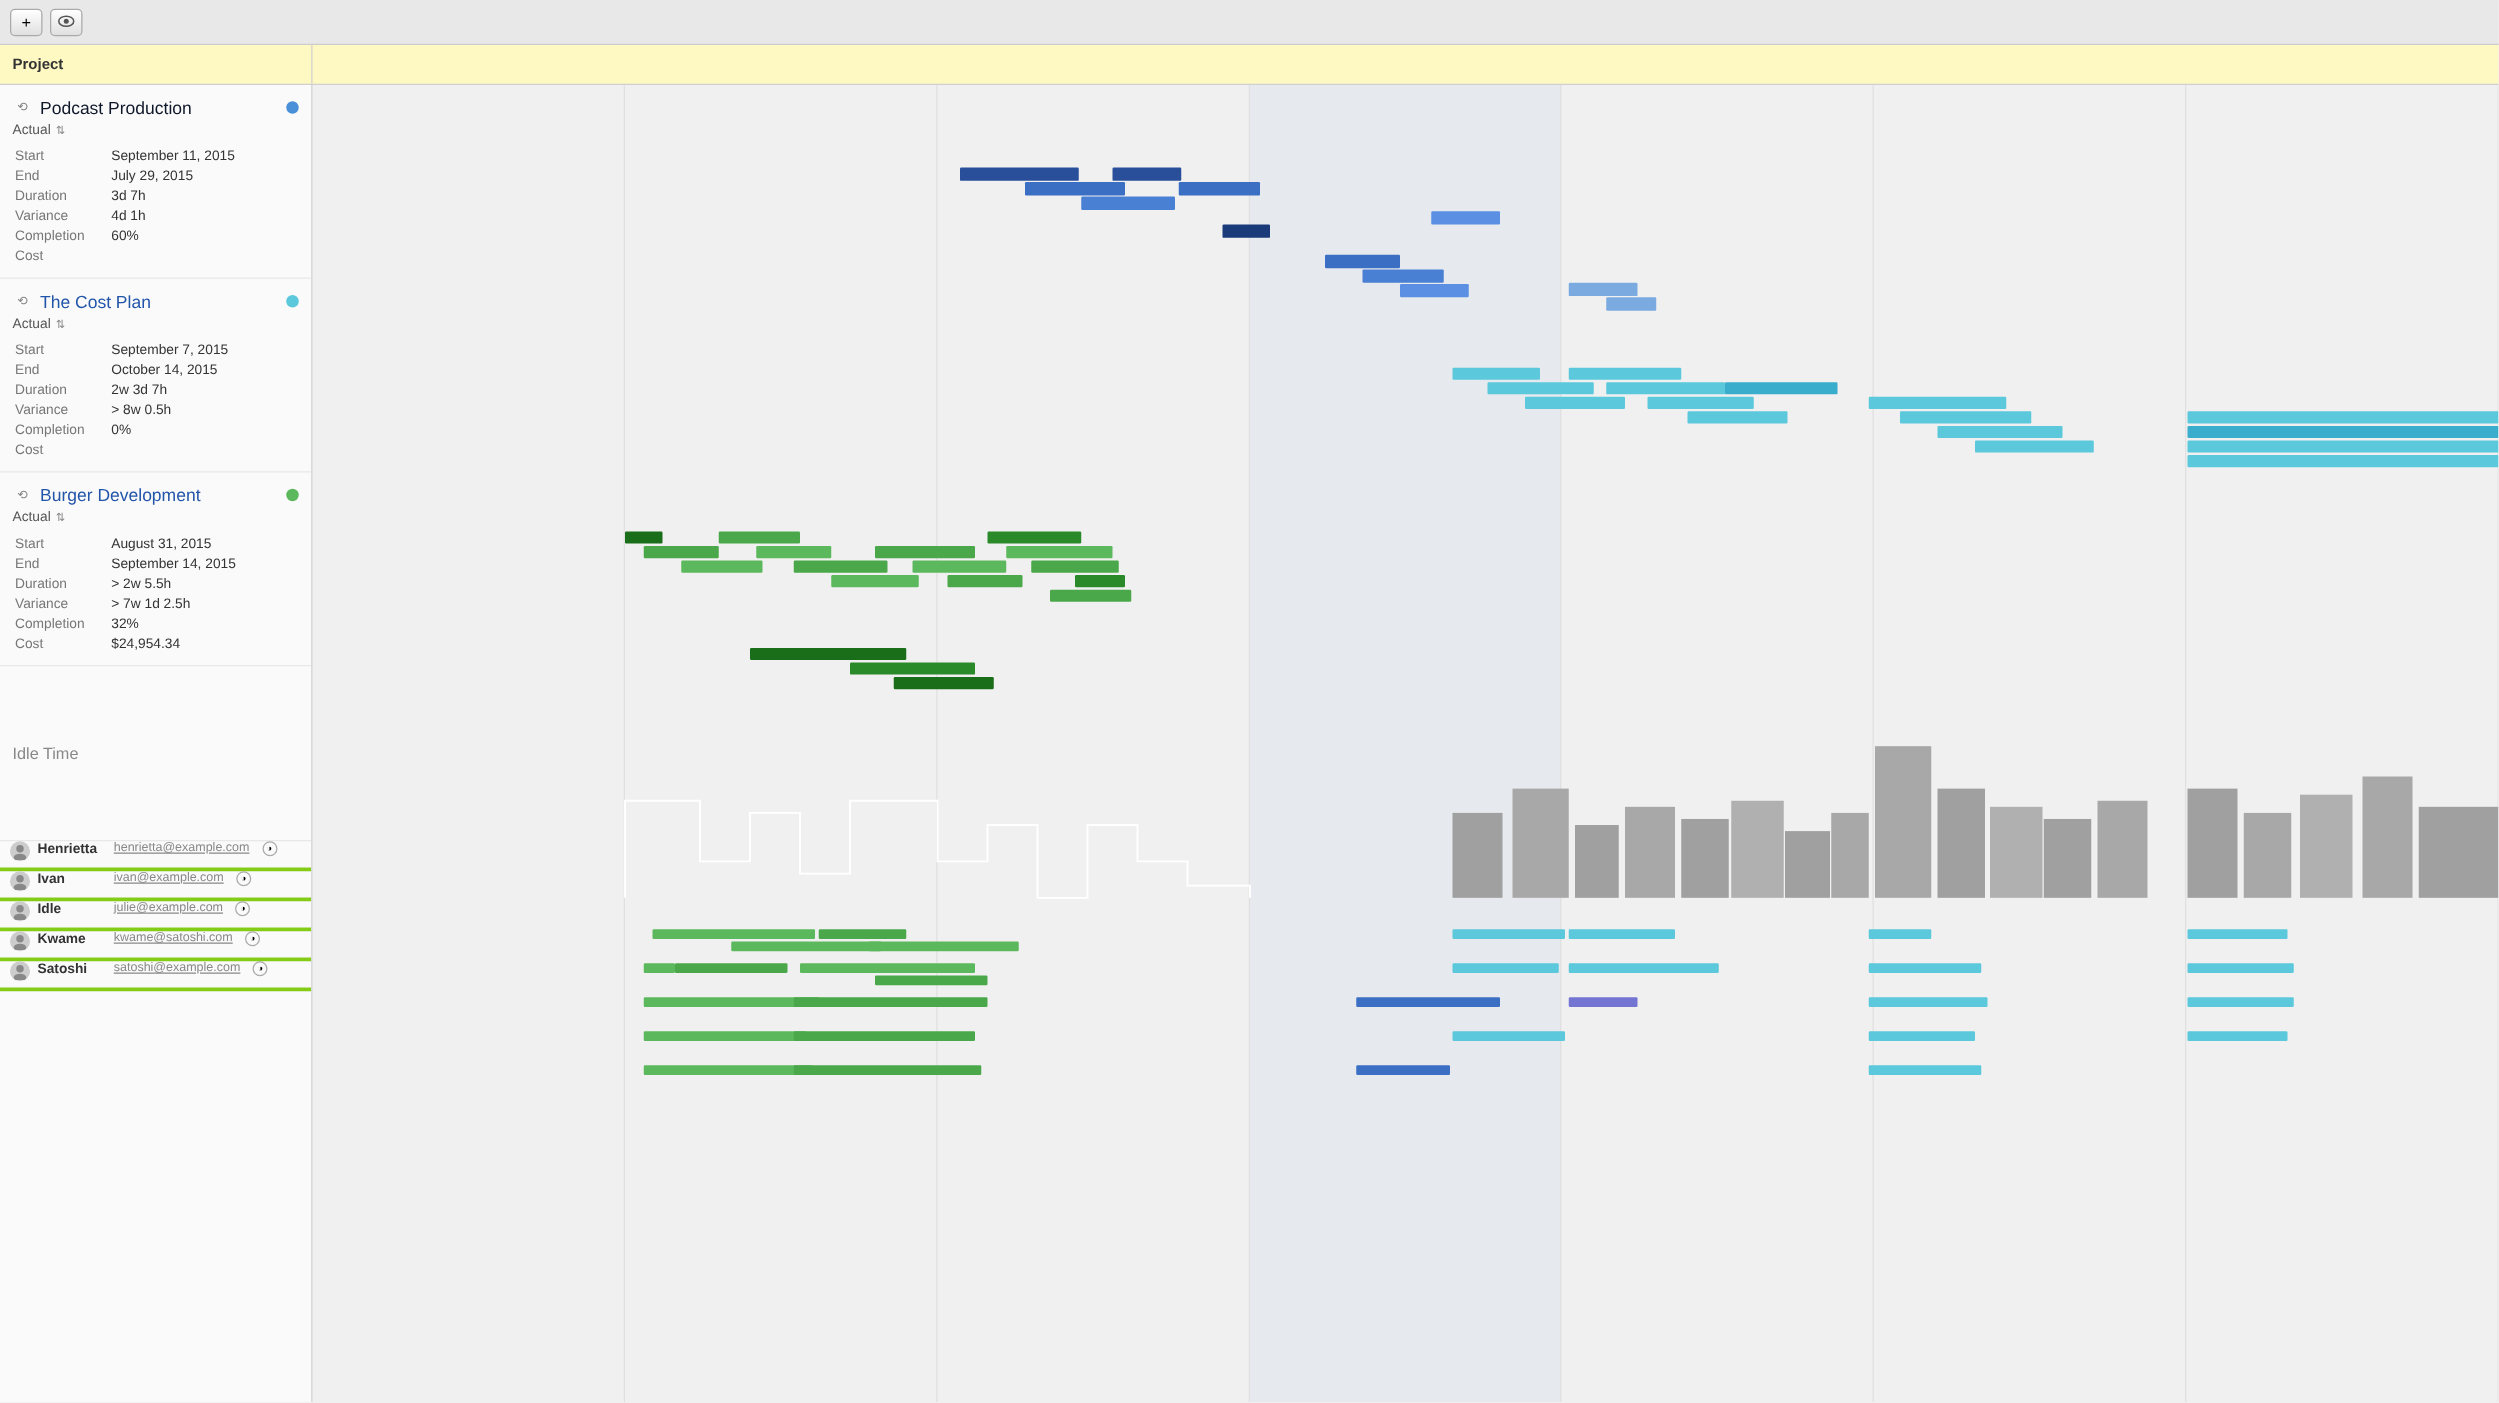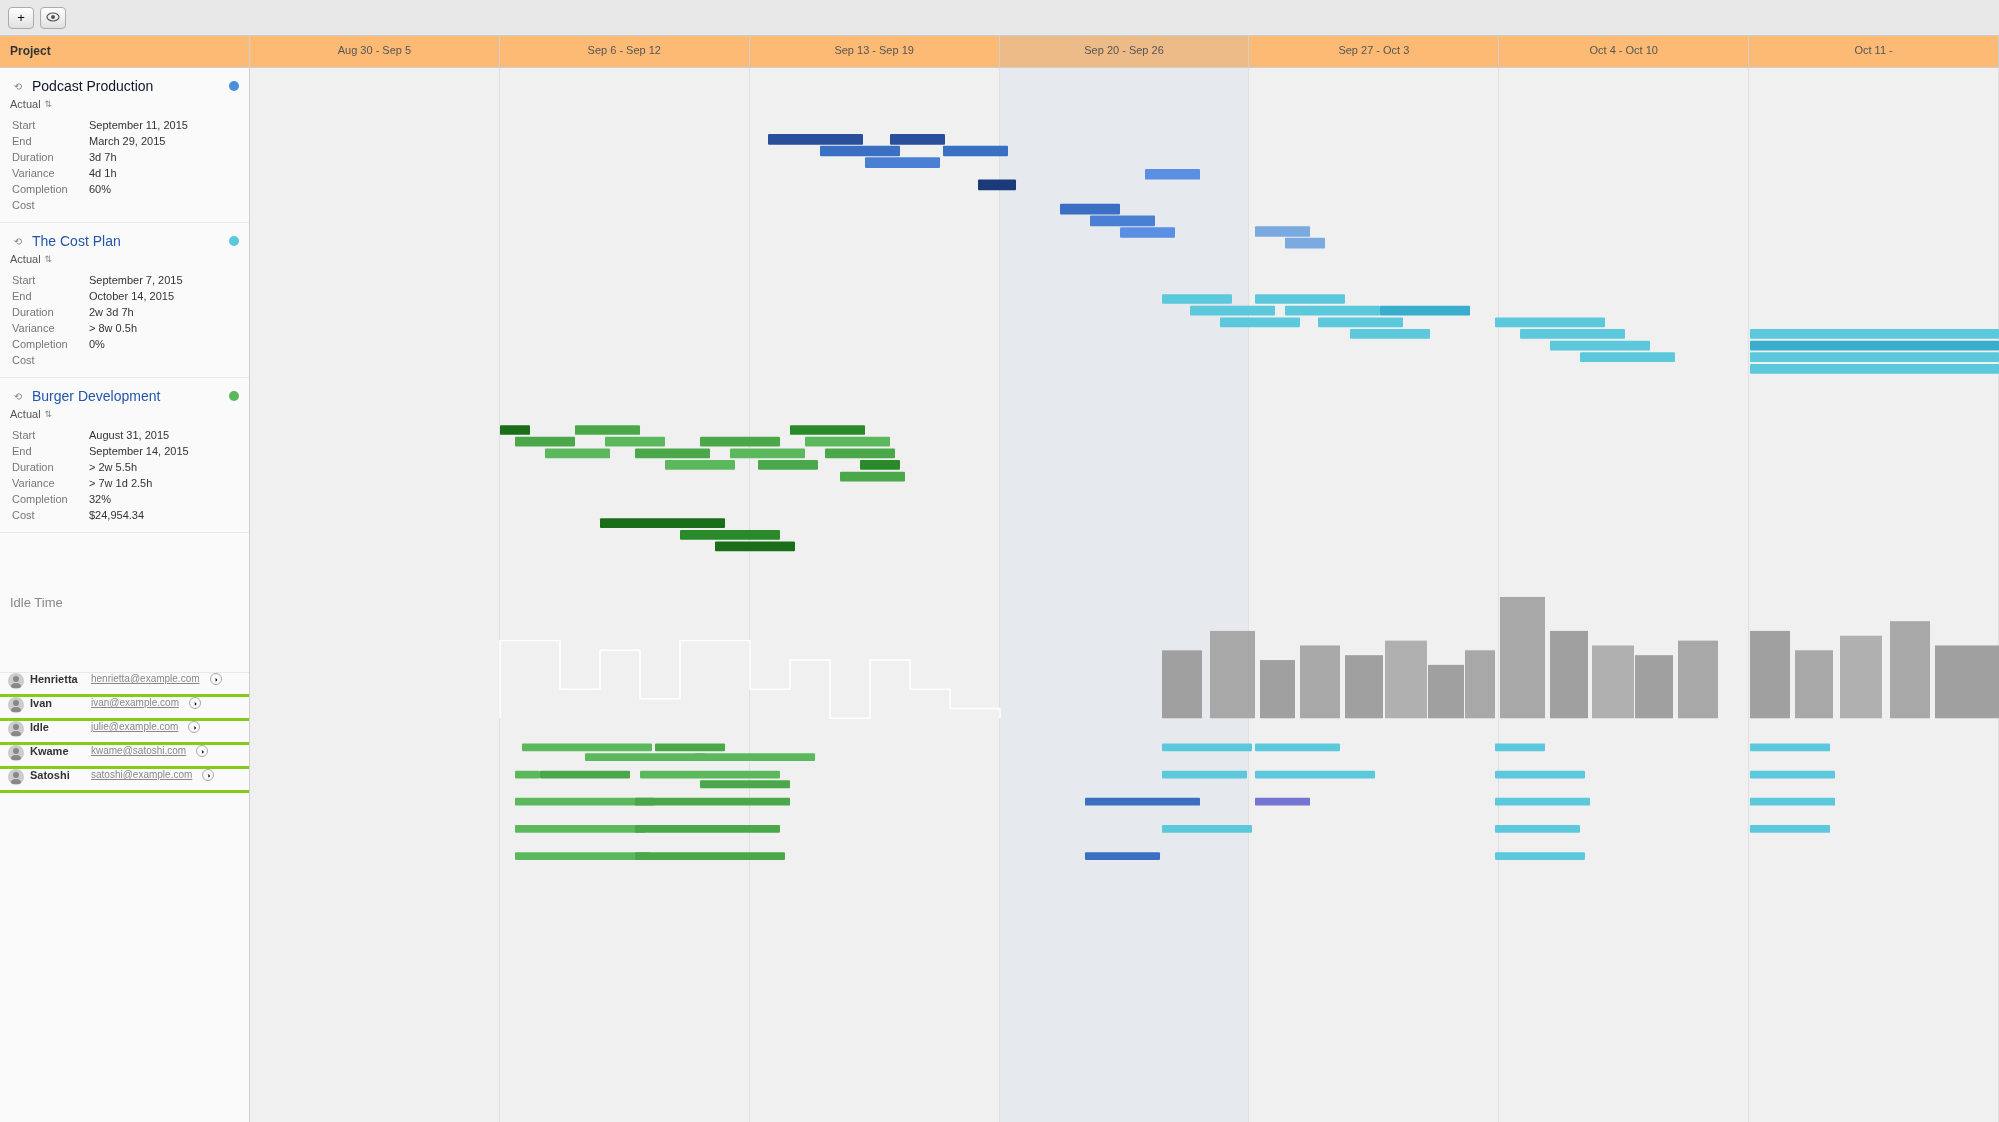--- a/index.html
+++ b/index.html
@@ -39,21 +39,21 @@
       display: flex;
       flex-direction: column;
       height: calc(1122px - 36px);
       overflow: hidden;
     }
 
     .gantt-header {
       display: flex;
       height: 32px;
       border-bottom: 1px solid #d0d0d0;
-      background: #fdba74;
+      background: #fef9c3;
       flex-shrink: 0;
     }
 
     .project-col-header {
       width: 250px;
       min-width: 250px;
       padding: 8px 10px;
       font-weight: 600;
       font-size: 12px;
       border-right: 1px solid #d0d0d0;
@@ -252,29 +252,20 @@
         <circle cx="7" cy="5" r="2" fill="#555"></circle>
       </svg>
     </span>
   </div>
 </div>
 
 <div class="gantt-container">
 
   <div class="gantt-header">
     <div class="project-col-header">Project</div>
-    <div class="timeline-headers">
-      <div class="week-header">Aug 30 - Sep 5</div>
-      <div class="week-header">Sep 6 - Sep 12</div>
-      <div class="week-header">Sep 13 - Sep 19</div>
-      <div class="week-header" style="background:rgba(176,196,222,0.2)">Sep 20 - Sep 26</div>
-      <div class="week-header">Sep 27 - Oct 3</div>
-      <div class="week-header">Oct 4 - Oct 10</div>
-      <div class="week-header">Oct 11 -</div>
-    </div>
   </div>
 
   <div class="gantt-body">
 
     <div class="project-info-panel">
 
       <div class="project-row" style="min-height:145px; padding-top:10px;">
         <div class="project-title-row">
           <span class="project-icon">⟲</span>
           <span class="project-title" style="cursor:pointer; color:#0f172a;">Podcast Production</span>
@@ -285,21 +276,21 @@
           <span class="sort-icon">⇅</span>
         </div>
         <table class="info-table">
           <tbody>
               <tr>
             <td>Start</td>
             <td>September 11, 2015</td>
           </tr>
           <tr>
             <td>End</td>
-            <td>March 29, 2015</td>
+            <td>July 29, 2015</td>
           </tr>
           <tr>
             <td>Duration</td>
             <td>3d 7h</td>
           </tr>
           <tr>
             <td>Variance</td>
             <td>4d 1h</td>
           </tr>
           <tr>

